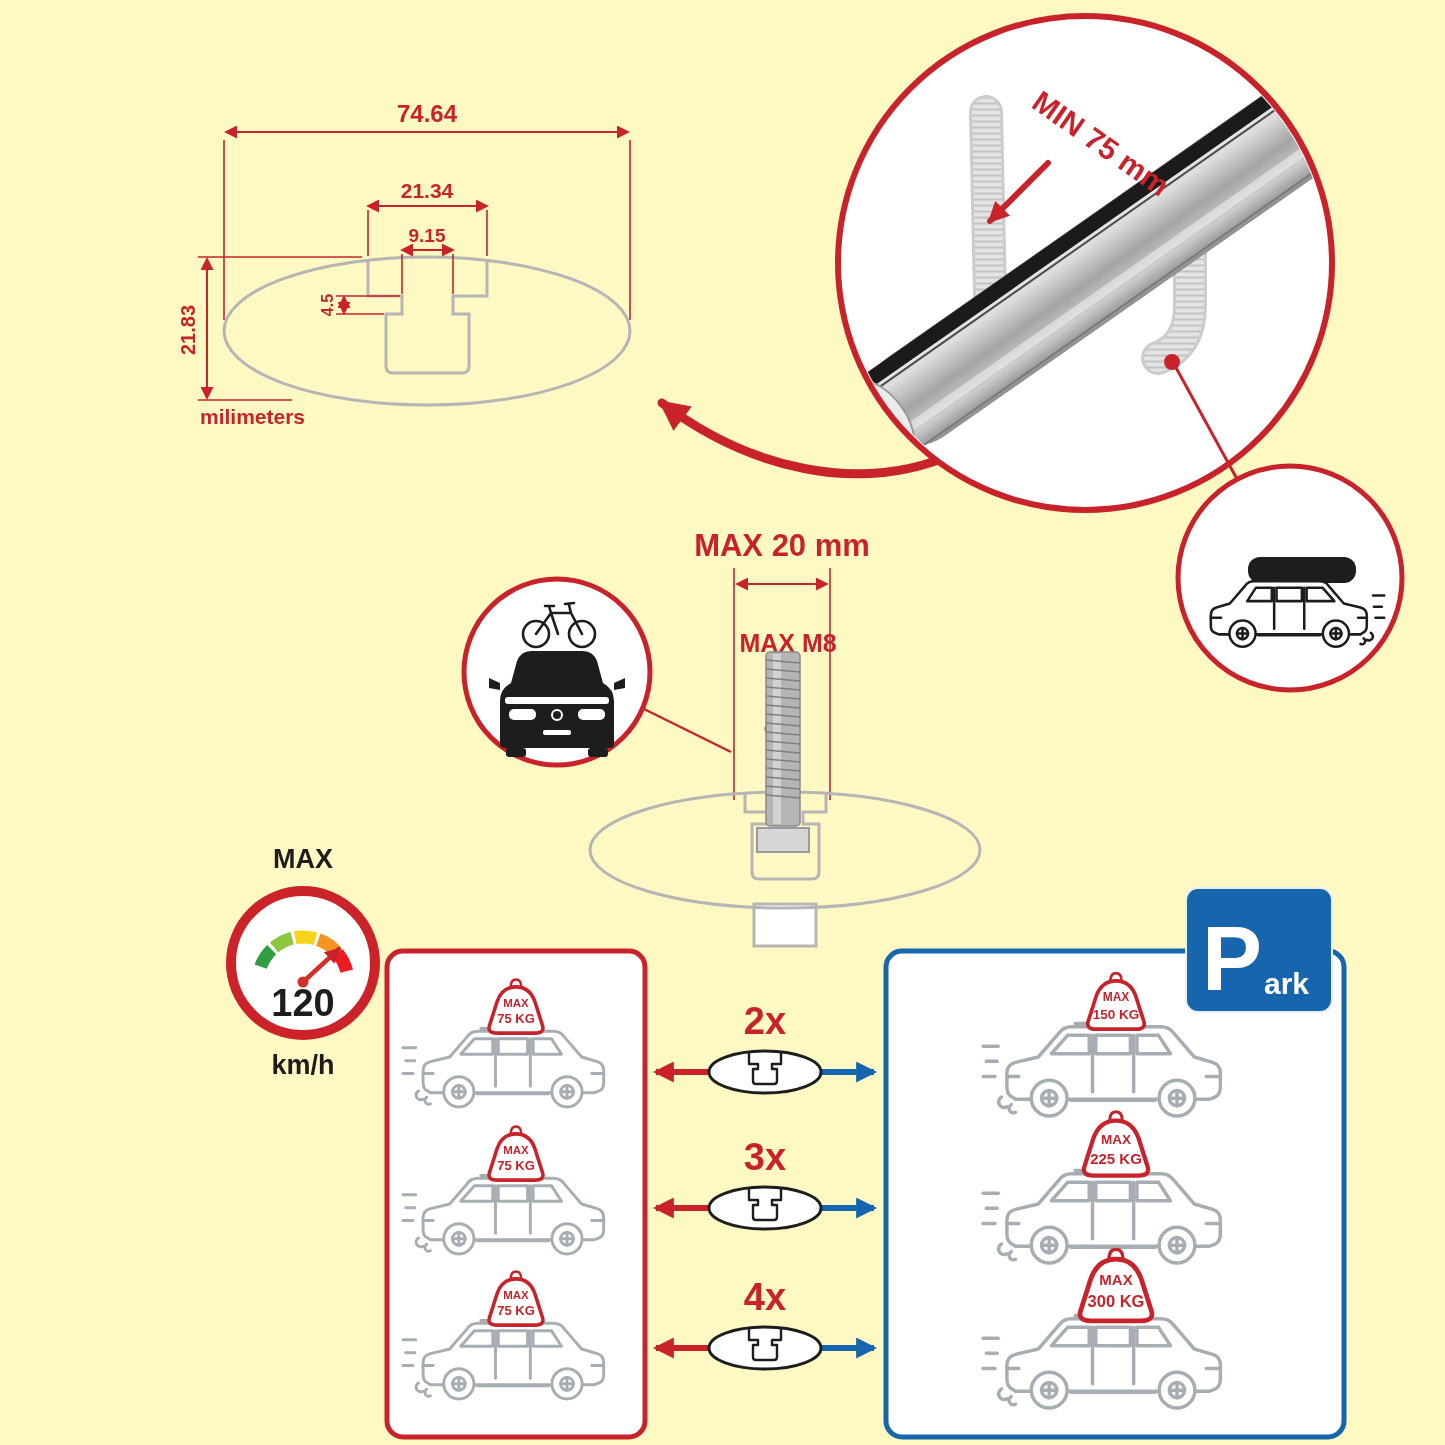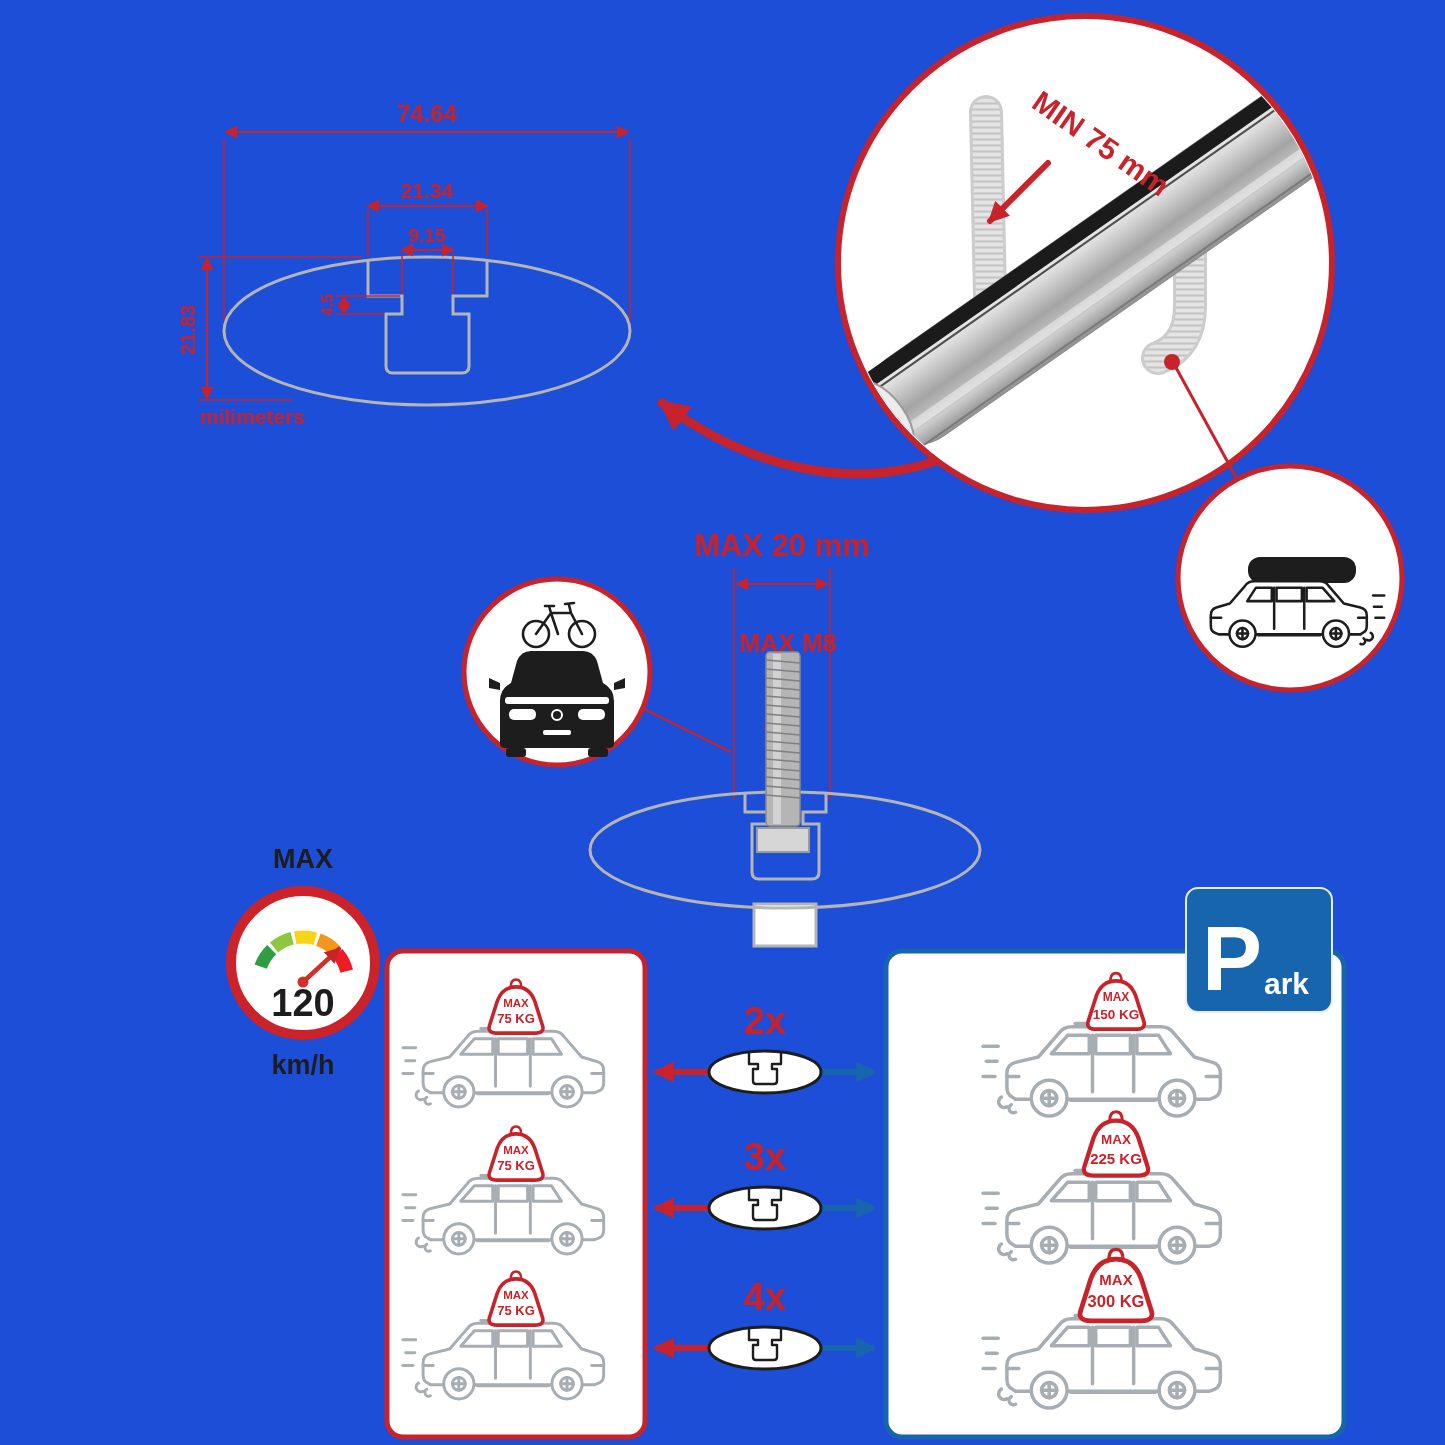--- a/index.html
+++ b/index.html
@@ -1,16 +1,16 @@
 <!DOCTYPE html>
 <html><head>
 <meta charset="utf-8">
 <style>
   html,body{margin:0;padding:0;background:#ffffff;}
-  .page{width:1445px;height:1445px;position:relative;background:#1d4ed8;}
+  .page{width:1445px;height:1445px;position:relative;background:#fef9c3;}
   svg{display:block;}
   text{font-family:"Liberation Sans",sans-serif;}
   .rt{fill:#c8232b;font-weight:700;}
   .bt{fill:#1d1d1d;font-weight:700;}
   .wt{fill:#ffffff;font-weight:700;}
   .tech{stroke:#b5b5b5;stroke-width:3;fill:none;}
   .dim{stroke:#c8232b;stroke-width:2;fill:none;}
   .dimx{stroke:#c8232b;stroke-width:1.6;fill:none;}
 </style>
 </head>

